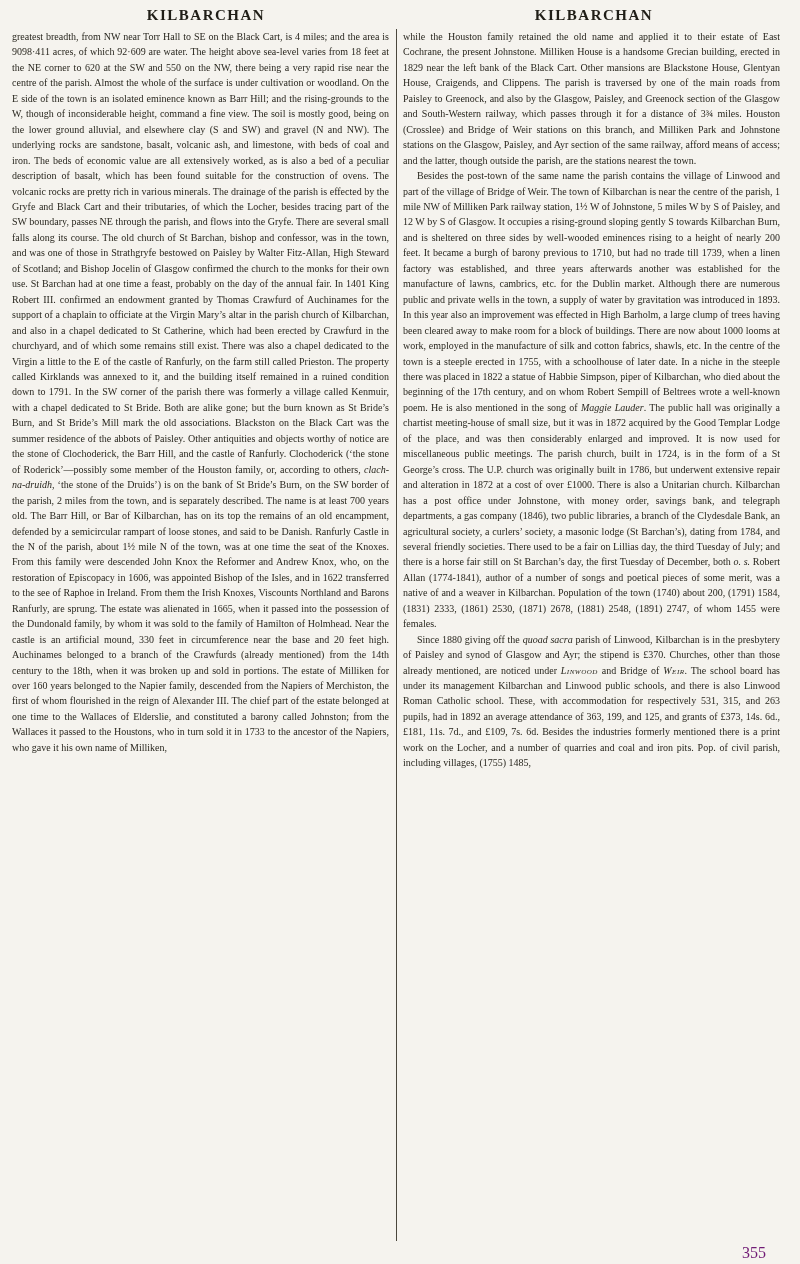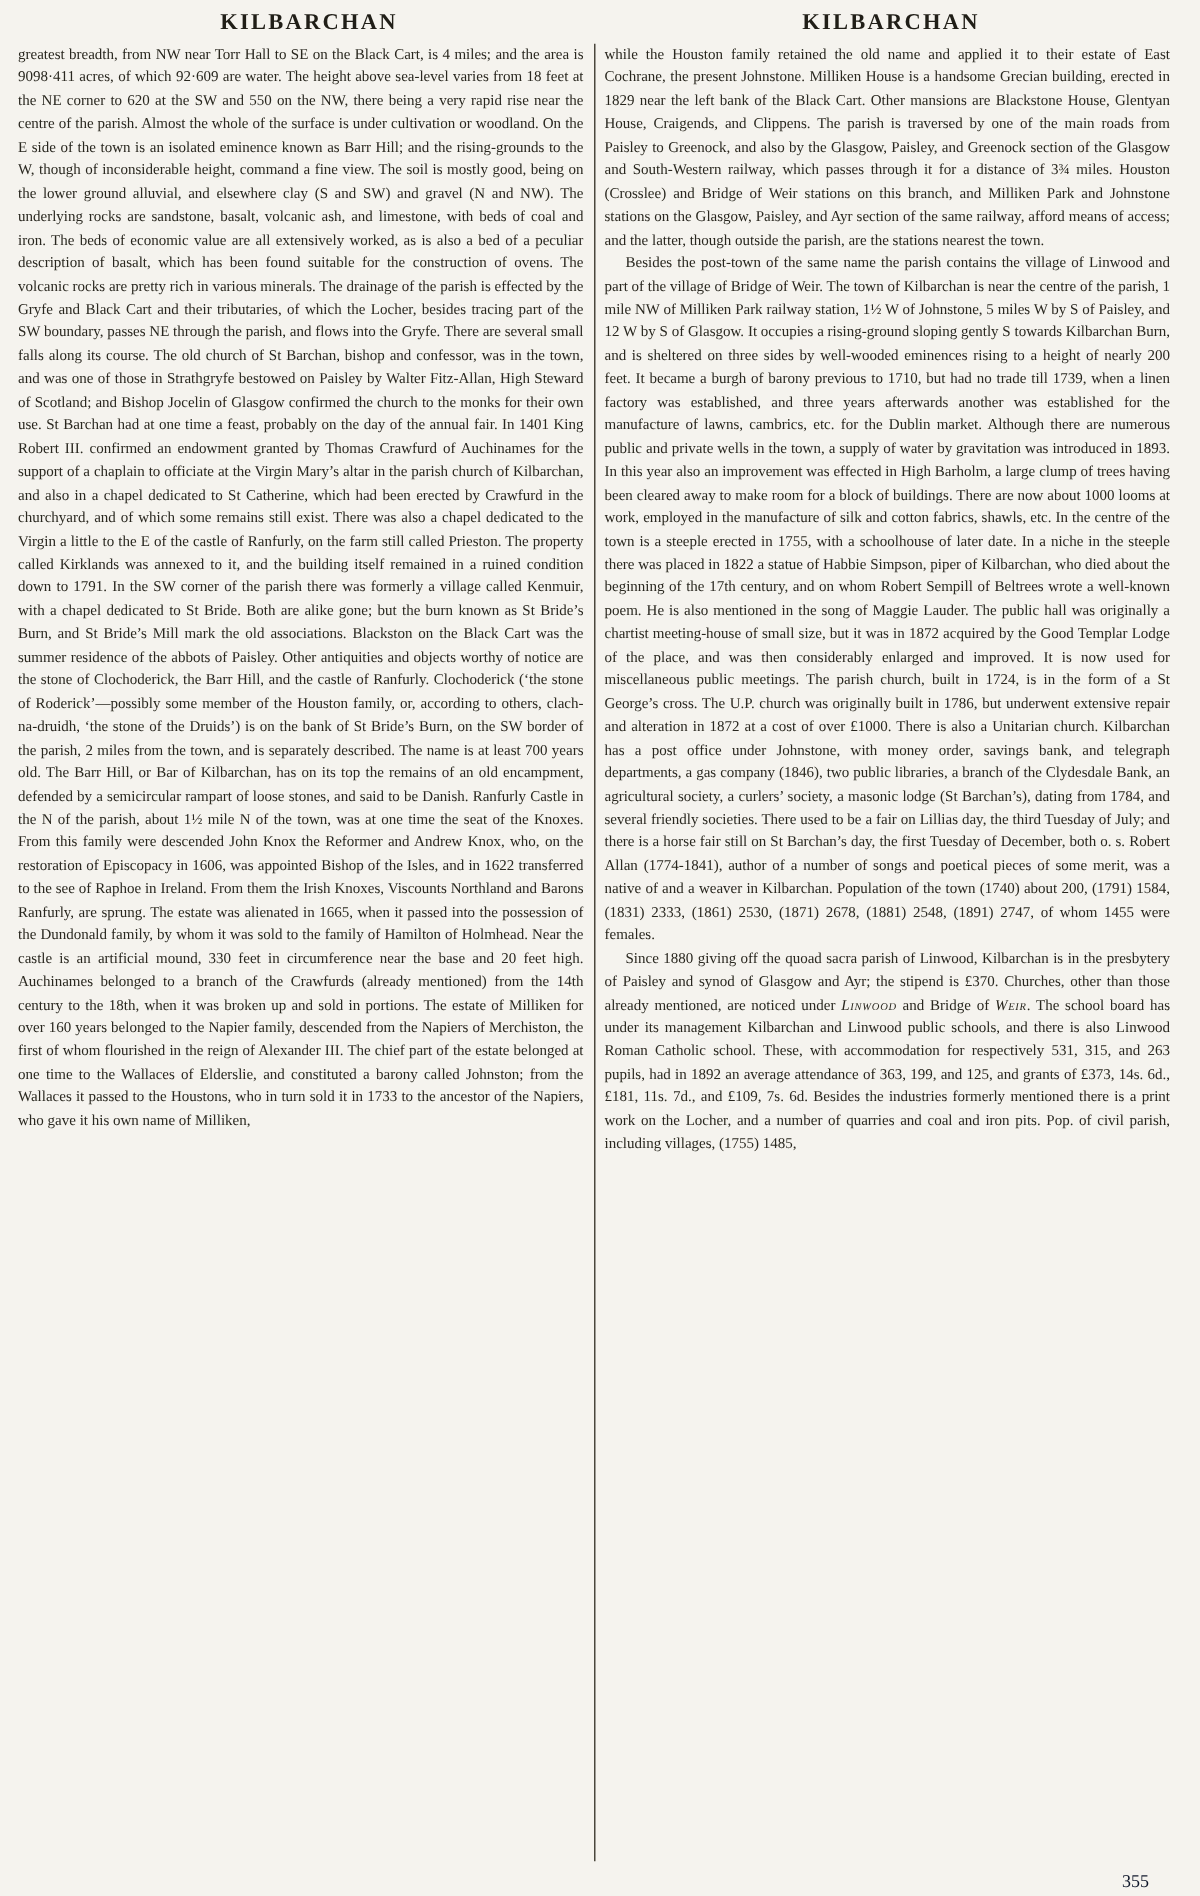--- a/index.html
+++ b/index.html
@@ -52,28 +52,28 @@
     display: flex;
     justify-content: center;
   }
   .divider {
     width: 1px;
     background: #4a463c;
     height: 100%;
   }
   p.para { margin: 0; }
   p.para.indent { text-indent: 14px; }
-  .italic { }
+  .italic { font-style: italic; }
   .smallcaps { font-variant: small-caps; letter-spacing: 0.5px; font-style: italic; }
   .page-number {
     position: absolute;
     right: 34px;
     bottom: 2px;
-    font-size: 12px;
-    color: #0f172a;
+    font-size: 16px;
+    color: #701a75;
   }
 </style>
 </head>
 <body>
 
 <div class="page">
   <div class="header-row">
     <div class="col-header">KILBARCHAN</div>
     <div class="col-header">KILBARCHAN</div>
   </div>

